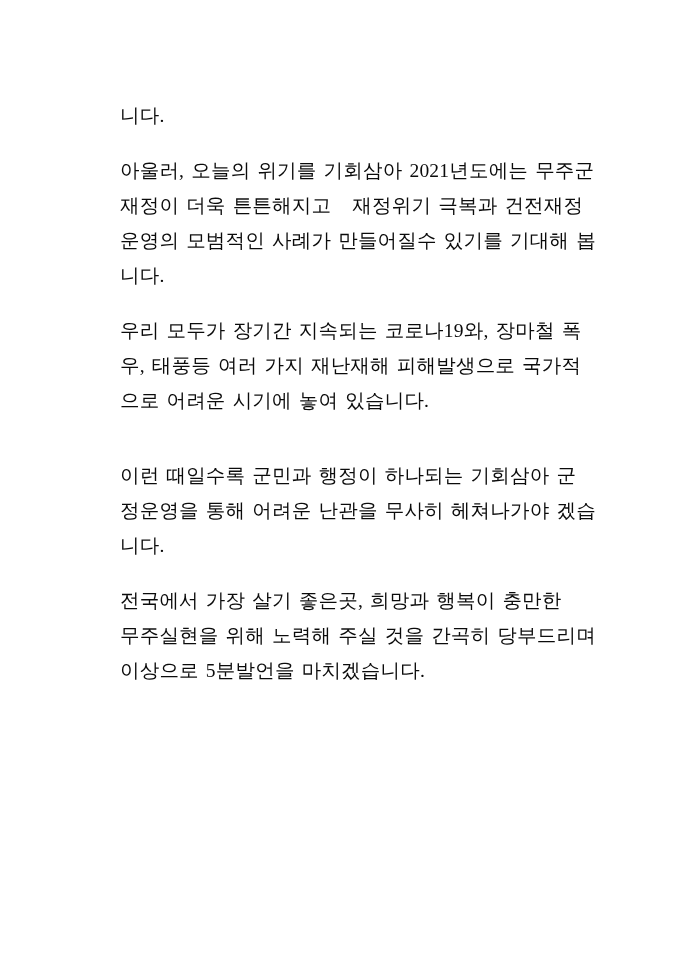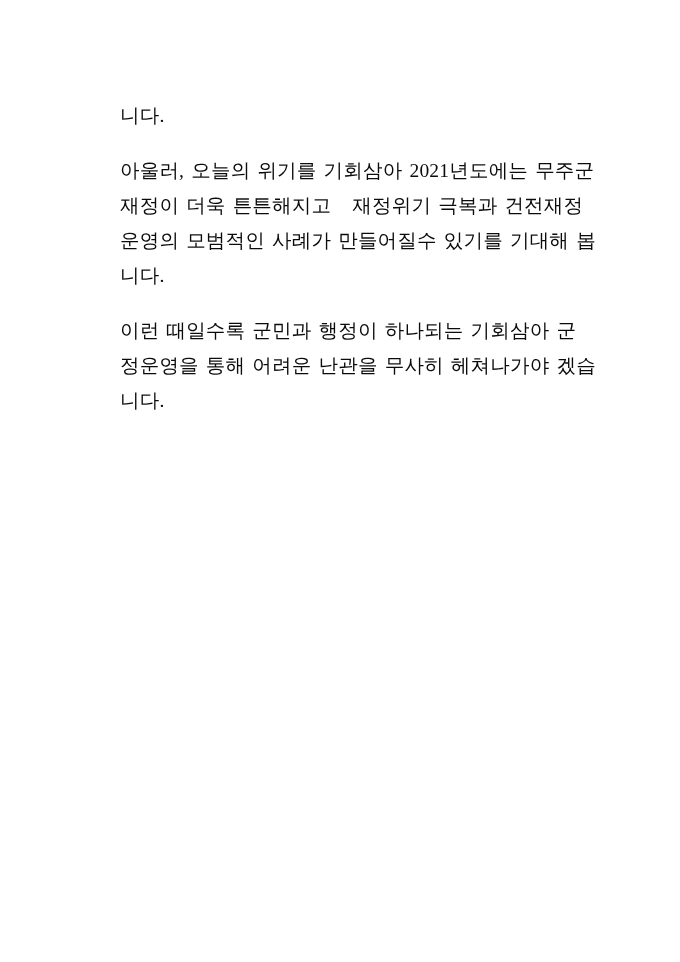--- a/index.html
+++ b/index.html
@@ -109,19 +109,25 @@
 <body>
 
 <div class="page">
 
   <div class="body-text">
     <p class="para">니다.</p>
     <p class="para">아울러, 오늘의 위기를 기회삼아 2021년도에는 무주군
 재정이 더욱 튼튼해지고   재정위기 극복과 건전재정
 운영의 모범적인 사례가 만들어질수 있기를 기대해 봅
 니다.</p>
+    <p class="para gap-big">우리 모두가 장기간 지속되는 코로나19와, 장마철 폭
+우, 태풍등 여러 가지 재난재해 피해발생으로 국가적
+으로 어려운 시기에 놓여 있습니다.</p>
     <p class="para">이런 때일수록 군민과 행정이 하나되는 기회삼아 군
 정운영을 통해 어려운 난관을 무사히 헤쳐나가야 겠습
 니다.</p>
+    <p class="para">전국에서 가장 살기 좋은곳, 희망과 행복이 충만한
+무주실현을 위해 노력해 주실 것을 간곡히 당부드리며
+이상으로 5분발언을 마치겠습니다.</p>
   </div>
 
 
 </div>
 
 </body></html>

